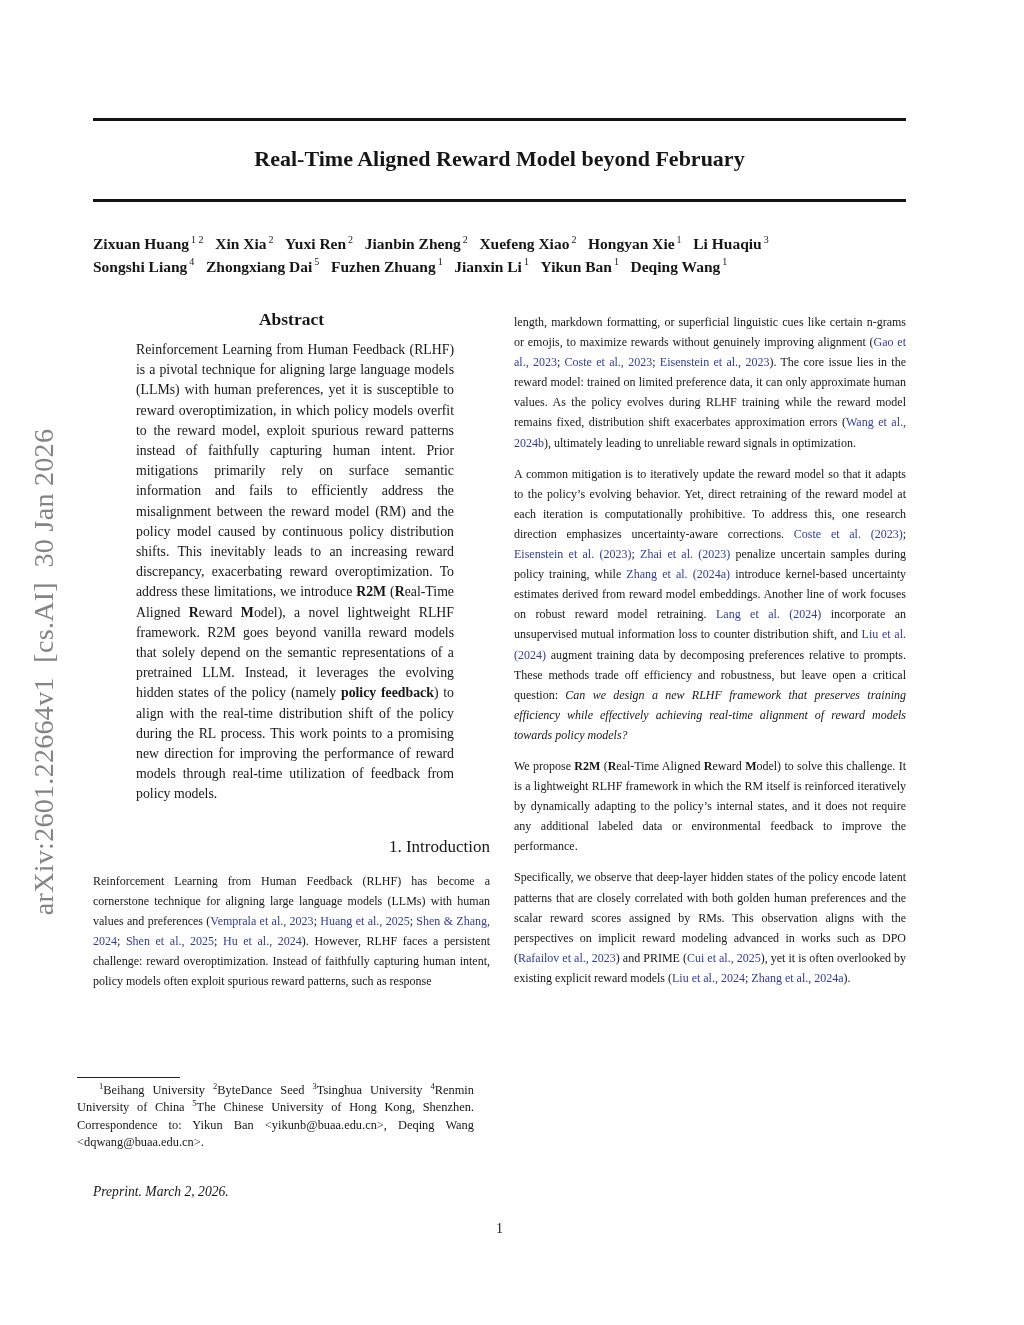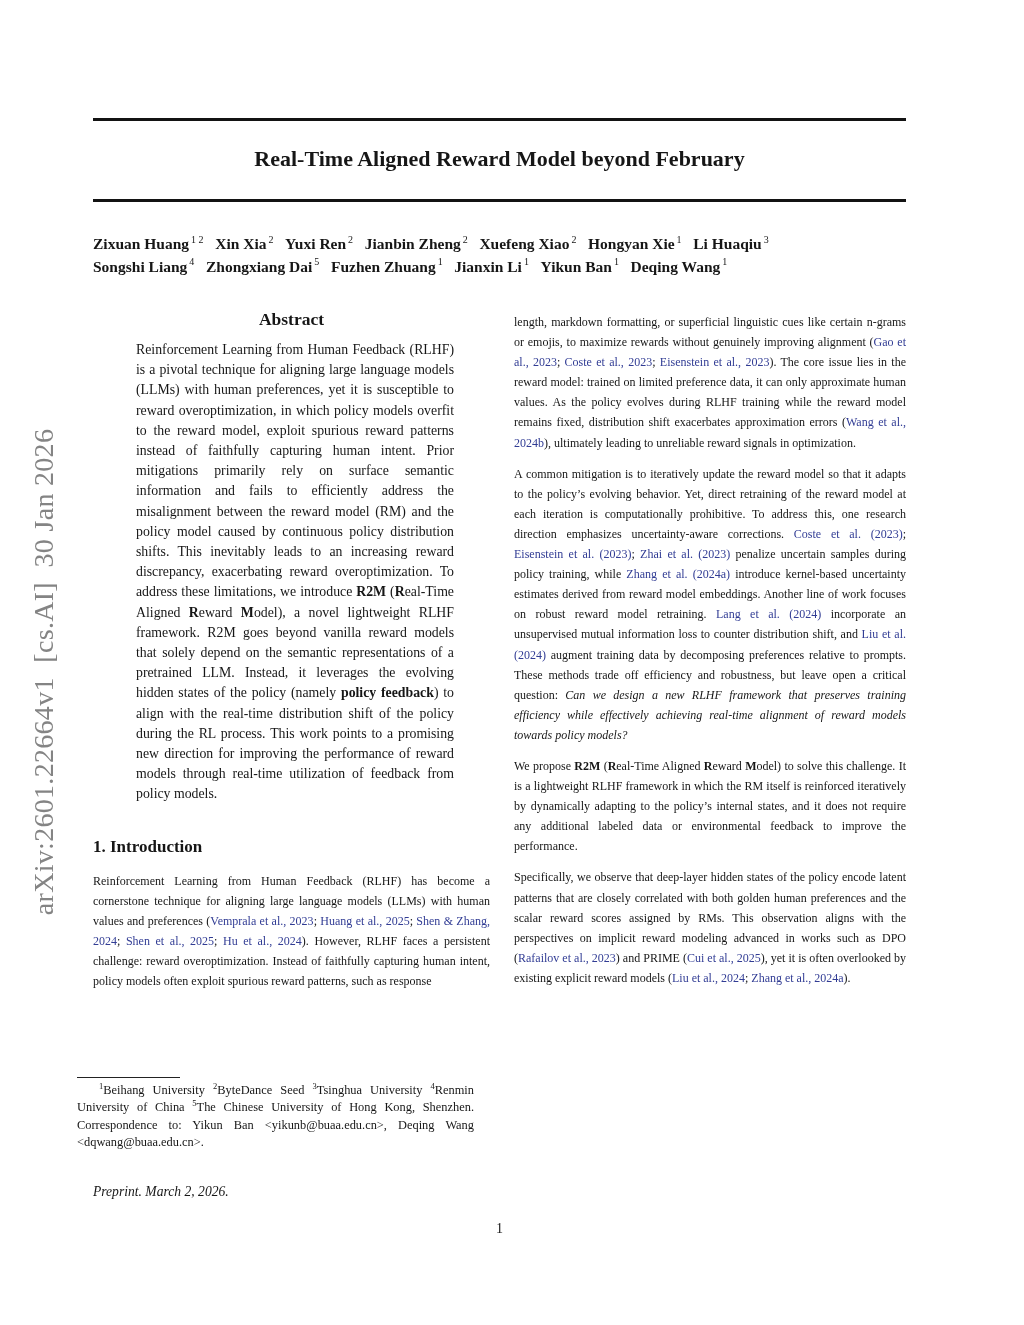--- a/index.html
+++ b/index.html
@@ -41,22 +41,23 @@
   .abstract-heading{
     text-align:center;font-weight:bold;font-size:17.5px;line-height:22px;
     margin:0 0 10px 0;
   }
   .abstract-body{
     margin:0 36px 0 43px;
     font-size:13.8px;line-height:20.2px;
     text-align:justify;
   }
   .section-heading{
-    font-size:17px;font-weight:bold;line-height:21px;
+    font-size:17px;font-weight:normal;line-height:21px;
     margin:31px 0 14px 0;
+    text-align:right;
   }
   .body-para{
     font-size:12px;line-height:20.1px;
     text-align:justify;
     margin:0 0 11px 0;
   }
   .col-right .body-para:last-child{margin-bottom:16px;}
   
   .footnote{
     position:absolute;left:77px;top:1072px;width:397px;height:108px;

